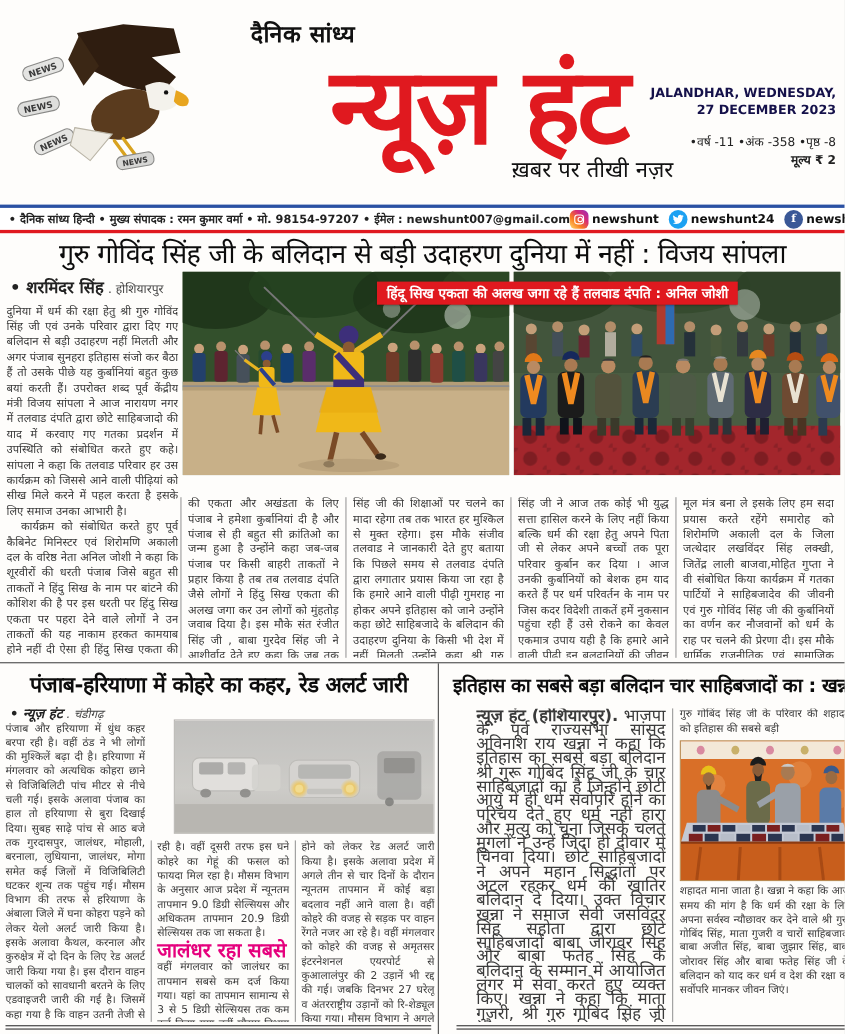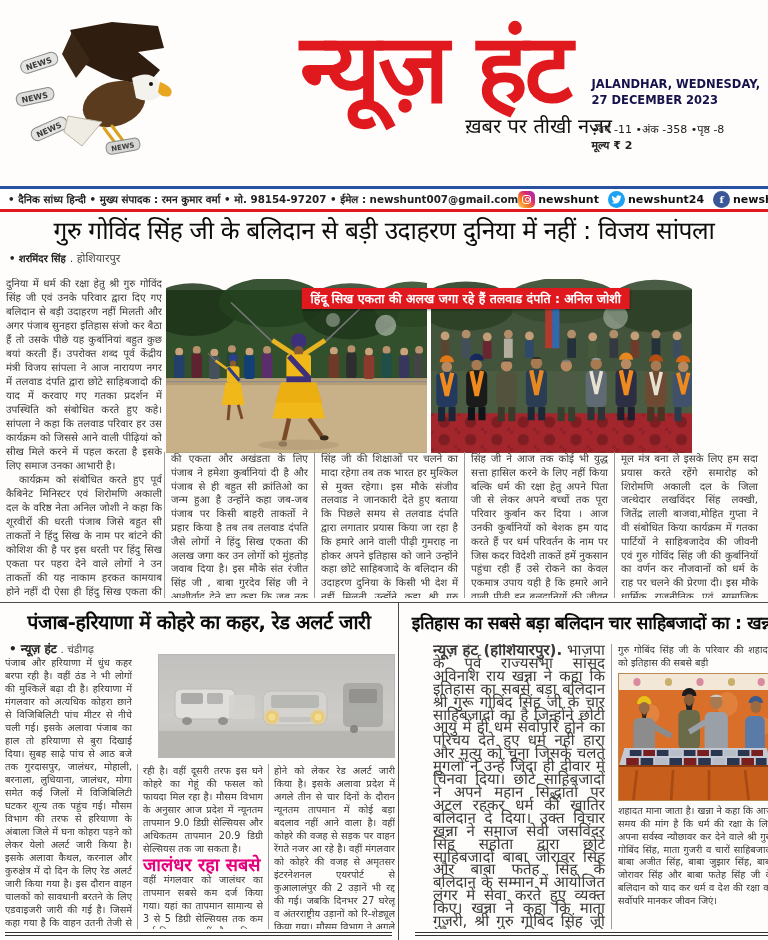--- a/index.html
+++ b/index.html
@@ -10,21 +10,21 @@
   html,body{background:#e8e8e8;}
   body{font-family:"DejaVu Sans","Liberation Sans",sans-serif;}
   .page{position:relative;width:768px;height:940px;margin:0 auto;background:#fefdfb;color:var(--ink);overflow:hidden;}
 
   
   .eagle{position:absolute;left:12px;top:20px;width:198px;height:158px;}
   .mast-center{position:absolute;left:212px;top:16px;width:446px;}
   .pretitle{font-size:21px;font-weight:bold;color:#111;padding-left:16px;letter-spacing:.5px;}
   .mast-title{font-size:96px;line-height:1.12;font-weight:bold;color:var(--masthead-red);text-align:center;letter-spacing:-3px;white-space:nowrap;}
   .tagline{font-size:20px;font-weight:normal;color:#111;text-align:right;padding-right:46px;margin-top:-12px;}
-  .issue-block{position:absolute;right:8px;top:76px;line-height:1.4;}
+  .issue-block{position:absolute;right:8px;top:76px;text-align:right;line-height:1.4;}
   .issue-block .date{font-weight:bold;font-size:11.5px;color:#15114a;}
   .issue-block .issue{font-size:11px;color:#222;margin-top:14px;}
   .issue-block .price{font-size:11px;font-weight:bold;color:#222;}
 
   
   .contact-bar{position:absolute;left:0;right:0;top:186px;height:26px;background:#fff;
     border-top:3px solid var(--accent-blue);border-bottom:3px solid var(--masthead-red);
     display:flex;align-items:center;justify-content:space-between;padding:0 8px;text-align:center;}
   .contact-info{font-size:10.3px;font-weight:600;color:#222;white-space:nowrap;}
   .socials{display:flex;align-items:center;gap:9px;}
@@ -32,37 +32,37 @@
   .sic{width:17px;height:17px;border-radius:50%;display:inline-flex;align-items:center;justify-content:center;color:#fff;font-size:10px;font-weight:bold;flex:0 0 auto;}
   .sic.ig{border-radius:5px;background:linear-gradient(45deg,#feda75,#fa7e1e,#d62976,#962fbf);}
   .sic.ig i{display:block;width:9px;height:9px;border:1.6px solid #fff;border-radius:3px;position:relative;}
   .sic.ig i::after{content:'';position:absolute;left:1.5px;top:1.5px;width:3px;height:3px;border:1.2px solid #fff;border-radius:50%;}
   .sic.tw{background:#1da1f2;}
   .sic.fb{background:#3a5897;font-family:"DejaVu Serif",serif;}
 
   
   .lead-headline{position:absolute;left:0;top:213px;width:768px;text-align:center;font-size:24.5px;font-weight:normal;color:#0c0c0c;white-space:nowrap;overflow:hidden;letter-spacing:-.5px;}
   .lead-byline{position:absolute;left:9px;top:250px;font-size:12px;color:#222;}
-  .lead-byline b{font-size:10px;}
+  .lead-byline b{font-size:15px;}
   .lead-byline span{font-size:11px;color:#444;}
-  .lead-photos{position:absolute;left:166px;top:279px;width:526px;height:185px;display:flex;gap:4px;border-radius:28px;}
+  .lead-photos{position:absolute;left:166px;top:247px;width:598px;height:185px;display:flex;gap:4px;border-radius:28px;}
   .lead-photos svg{display:block;}
   .photo-caption{position:absolute;top:9px;left:57%;transform:translateX(-50%);background:var(--masthead-red);color:#fff;
     font-size:12.5px;font-weight:bold;padding:2px 9px;white-space:nowrap;box-shadow:0 1px 2px rgba(0,0,0,.4);}
   .lead-col1{position:absolute;left:6px;top:277px;width:156px;height:321px;overflow:hidden;
     font-size:10.2px;line-height:14px;text-align:justify;color:var(--body-ink);}
   .lead-col1 p+p{text-indent:13px;}
   .lead-cols{position:absolute;left:164px;top:452px;width:600px;height:146px;display:flex;}
   .lead-cols .col{flex:1;padding:0 6px;border-left:1px solid var(--rule);font-size:10.2px;line-height:13.8px;text-align:justify;color:var(--body-ink);overflow:hidden;}
 
   
   .bottom{position:absolute;left:0;top:602px;width:768px;height:388px;border-top:1.5px solid #4a4a4a;}
   .article-fog{position:absolute;left:0;top:0;width:399px;height:338px;border-right:1.5px solid #4a4a4a;}
   .fog-headline{margin-top:5px;text-align:center;font-size:19.5px;font-weight:bold;color:#0c0c0c;white-space:nowrap;overflow:hidden;letter-spacing:-.4px;}
-  .fog-byline{position:absolute;left:9px;top:37px;font-size:11.5px;color:#222;}
+  .fog-byline{position:absolute;left:9px;top:37px;font-size:11.5px;color:#222;font-style:italic;}
   .fog-byline b{font-size:12px;}
   .fog-byline span{font-size:10.5px;color:#444;}
   .fog-photo{position:absolute;left:158px;top:51px;width:237px;height:104px;border:1px solid #b9b7b3;}
   .fog-photo svg{display:block;}
   .fog-col{font-size:9.7px;line-height:13px;text-align:justify;color:var(--body-ink);overflow:hidden;position:absolute;}
   .fog-col1{left:5px;top:53px;width:127px;height:273px;}
   .fog-col2{left:137px;top:161px;width:126px;height:165px;border-left:1px solid var(--rule);padding-left:5px;}
   .fog-col3{left:268px;top:161px;width:127px;height:165px;border-left:1px solid var(--rule);padding-left:5px;}
   .fog-sub{color:var(--subhead-pink);font-size:18px;font-weight:bold;margin:3px 0 2px;white-space:nowrap;text-align:left;}
   .endline{position:absolute;bottom:5px;left:5px;right:6px;border-top:1px solid #333;border-bottom:1px solid #333;height:4px;}
@@ -102,20 +102,21 @@
     <path d="M148,62 Q164,68 158,76 Q150,78 146,72 Z" fill="#e8a51f"></path>
     <path d="M56,96 L90,102 L70,126 L52,112 Z" fill="#efece4" stroke="#b9b4a6" stroke-width="1"></path>
     <path d="M92,108 L104,124 M100,106 L112,122" stroke="#d8a21f" stroke-width="3" stroke-linecap="round"></path>
     <g transform="rotate(-10 112 126)">
       <rect x="94" y="120" width="34" height="12" rx="5" fill="#d6d6d4" stroke="#8a8a88" stroke-width="1"></rect>
       <text x="99" y="129" font-size="7" font-weight="bold" fill="#3a3a3a">NEWS</text>
     </g>
   </svg>
 
   <div class="mast-center">
+    <div class="pretitle">दैनिक सांध्य</div>
     <div class="mast-title">न्यूज़ हंट</div>
     <div class="tagline">ख़बर पर तीखी नज़र</div>
   </div>
 
   <div class="issue-block">
     <div class="date">JALANDHAR, WEDNESDAY,</div>
     <div class="date">27 DECEMBER 2023</div>
     <div class="issue">•वर्ष -11  •अंक -358  •पृष्ठ -8</div>
     <div class="price">मूल्य ₹ 2</div>
   </div>

